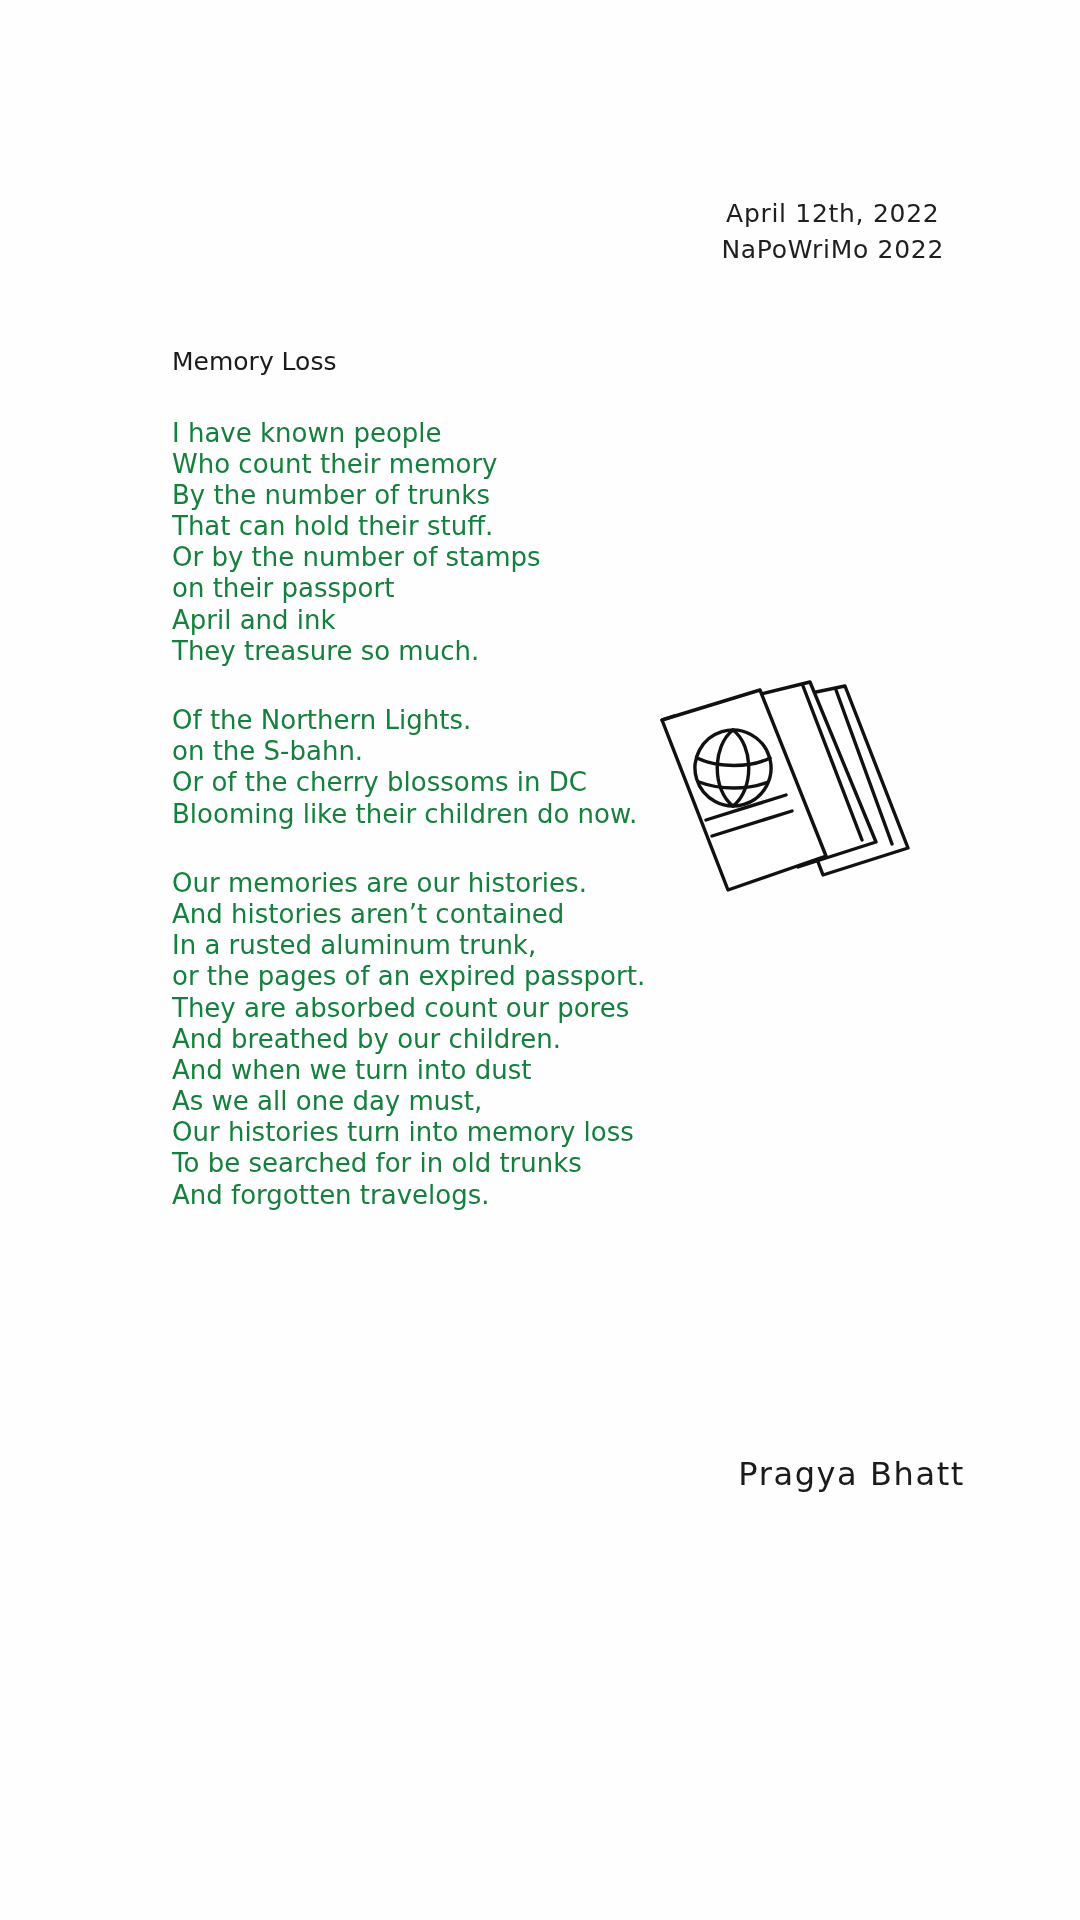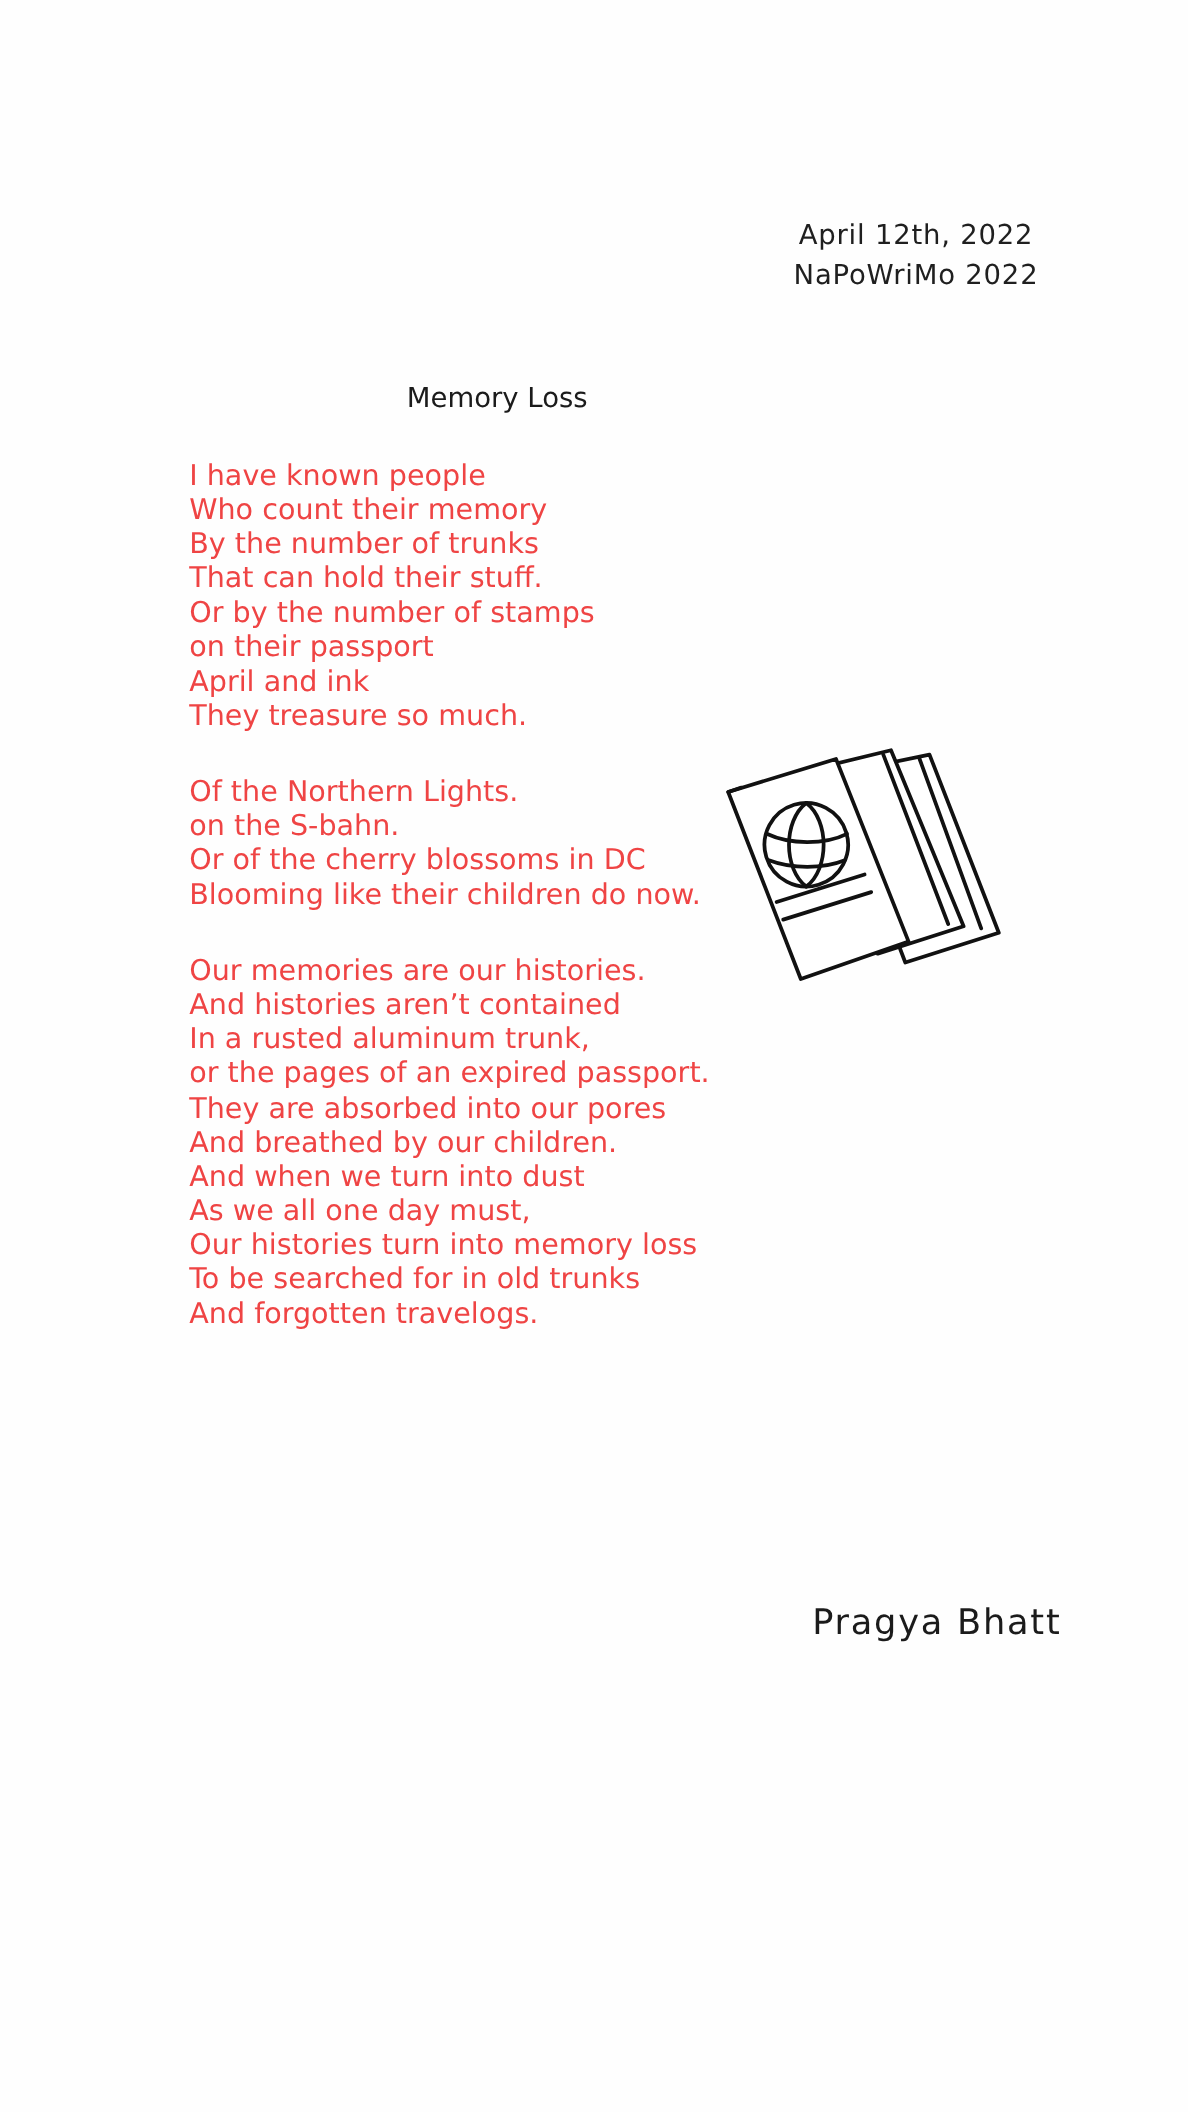--- a/index.html
+++ b/index.html
@@ -42,29 +42,28 @@
     position: absolute;
     left: 172px;
     top: 345px;
     width: 560px;
   }
   .poem-title {
     font-size: 25px;
     line-height: 1.38;
     color: #1b1b1b;
     margin-bottom: 0;
-    text-align: center;
   }
   .stanza {
     margin-top: 38px;
   }
   .verse-line {
     font-size: 26px;
     line-height: 1.2;
-    color: #ef4444;
+    color: #15803d;
     white-space: pre;
   }
 
   
   .author {
     position: absolute;
     right: 115px;
     top: 1455px;
     font-size: 32px;
     letter-spacing: 1.6px;
@@ -114,21 +113,21 @@
       <div class="verse-line">on the S-bahn.</div>
       <div class="verse-line">Or of the cherry blossoms in DC</div>
       <div class="verse-line">Blooming like their children do now.</div>
     </div>
 
     <div class="stanza">
       <div class="verse-line">Our memories are our histories.</div>
       <div class="verse-line">And histories aren’t contained</div>
       <div class="verse-line">In a rusted aluminum trunk,</div>
       <div class="verse-line">or the pages of an expired passport.</div>
-      <div class="verse-line">They are absorbed into our pores</div>
+      <div class="verse-line">They are absorbed count our pores</div>
       <div class="verse-line">And breathed by our children.</div>
       <div class="verse-line">And when we turn into dust</div>
       <div class="verse-line">As we all one day must,</div>
       <div class="verse-line">Our histories turn into memory loss</div>
       <div class="verse-line">To be searched for in old trunks</div>
       <div class="verse-line">And forgotten travelogs.</div>
     </div>
   </div>
 
   <div class="author">Pragya Bhatt</div>

